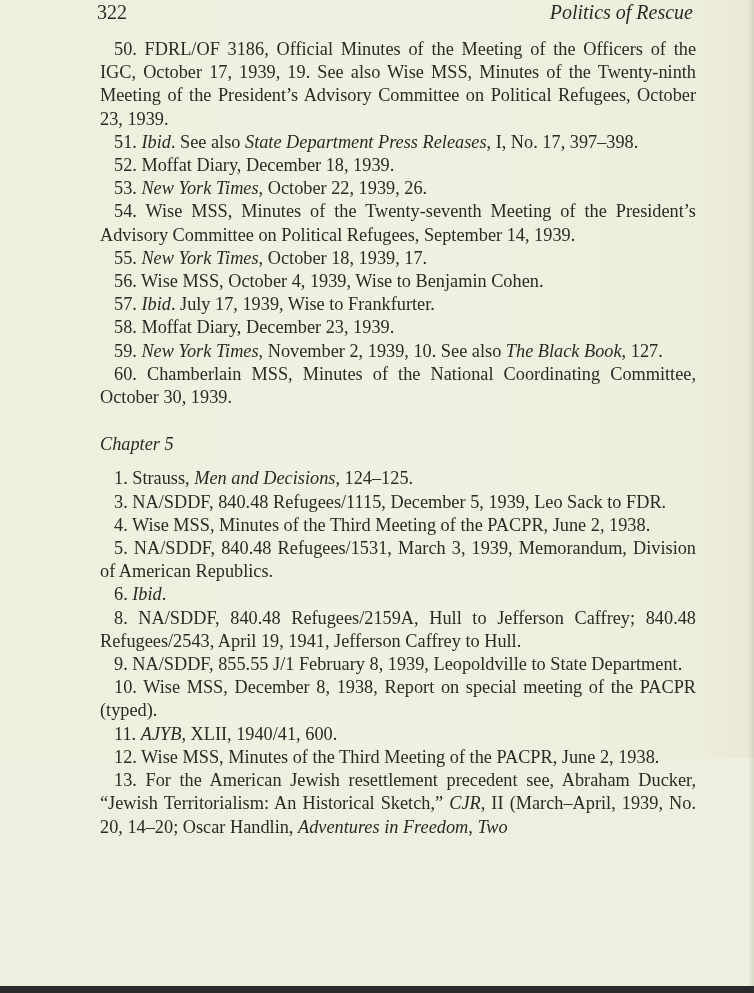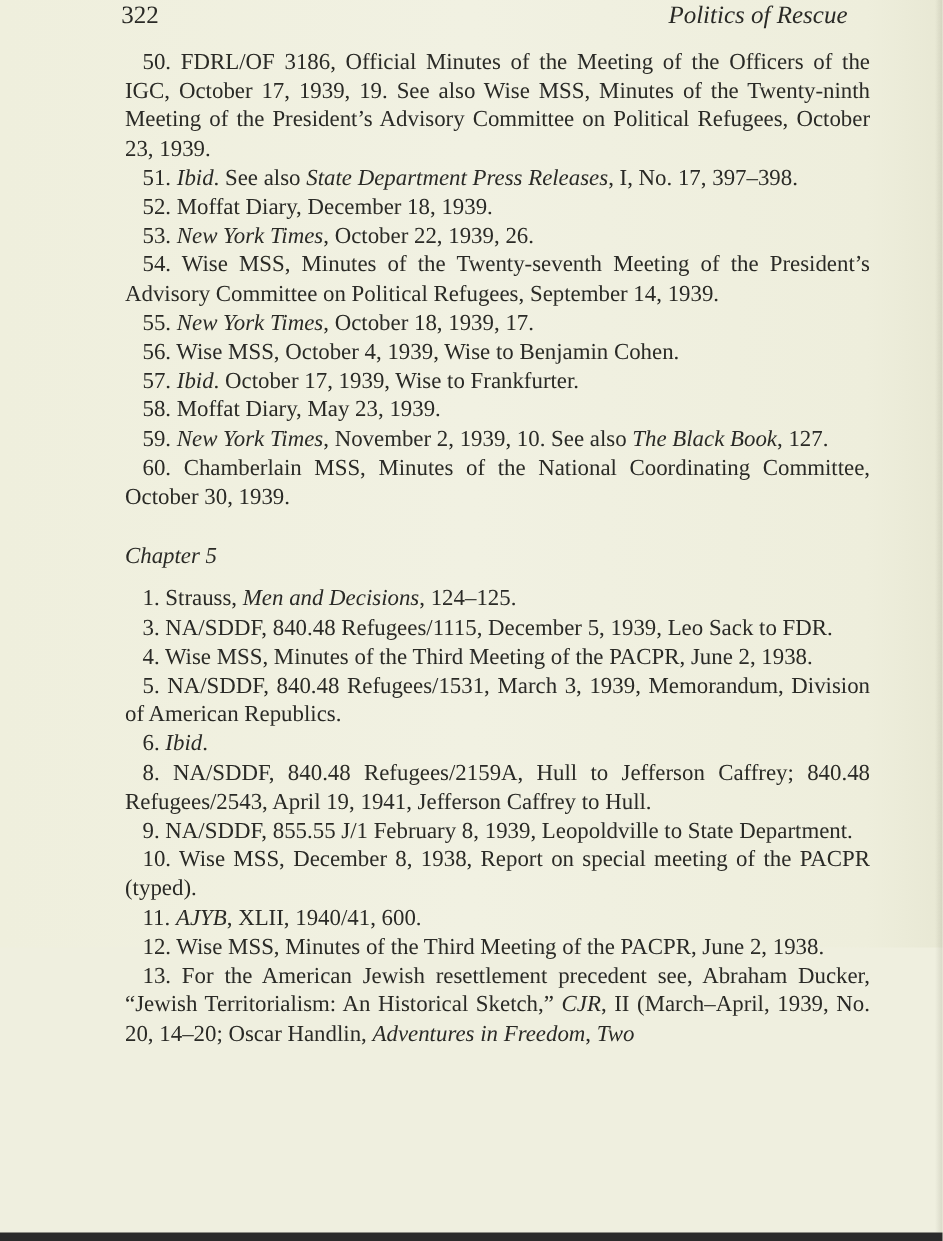--- a/index.html
+++ b/index.html
@@ -20,21 +20,21 @@
     }
     .bottom-bar {
       position: absolute; left: 0; bottom: 0; width: 754px; height: 7px;
       background: #2b2b2b;
     }
     .running-head {
       position: absolute; left: 97px; right: 60px; top: 0; height: 24px;
       font-size: 20px; line-height: 24px;
     }
     .page-number { position: absolute; left: 0; top: 0; }
-    .running-title { position: absolute; right: 16px; top: 0; font-style: italic; }
+    .running-title { position: absolute; right: 1px; top: 0; font-style: italic; }
     .content {
       position: absolute; left: 100px; top: 38px; width: 596px;
       font-size: 18.3px; line-height: 23.2px;
     }
     .note {
       text-indent: 14px; text-align: justify; margin: 0;
     }
     .note span { }
     .note .it { font-style: italic; }
     .chapter-heading {
@@ -52,22 +52,22 @@
 
   <div class="content">
     <div id="notes-before">
         <p class="note"><span>50. FDRL/OF 3186, Official Minutes of the Meeting of the Officers of the IGC, October 17, 1939, 19. See also Wise MSS, Minutes of the Twenty-ninth Meeting of the President’s Advisory Committee on Political Refugees, October 23, 1939.</span></p>
         <p class="note"><span>51. </span><span class="it">Ibid</span><span>. See also </span><span class="it">State Department Press Releases</span><span>, I, No. 17, 397–398.</span></p>
         <p class="note"><span>52. Moffat Diary, December 18, 1939.</span></p>
         <p class="note"><span>53. </span><span class="it">New York Times</span><span>, October 22, 1939, 26.</span></p>
         <p class="note"><span>54. Wise MSS, Minutes of the Twenty-seventh Meeting of the President’s Advisory Committee on Political Refugees, September 14, 1939.</span></p>
         <p class="note"><span>55. </span><span class="it">New York Times</span><span>, October 18, 1939, 17.</span></p>
         <p class="note"><span>56. Wise MSS, October 4, 1939, Wise to Benjamin Cohen.</span></p>
-        <p class="note"><span>57. </span><span class="it">Ibid</span><span>. October 17, 1939, Wise to Frankfurter.</span></p>
-        <p class="note"><span>58. Moffat Diary, May 23, 1939.</span></p>
+        <p class="note"><span>57. </span><span class="it">Ibid</span><span>. July 17, 1939, Wise to Frankfurter.</span></p>
+        <p class="note"><span>58. Moffat Diary, December 23, 1939.</span></p>
         <p class="note"><span>59. </span><span class="it">New York Times</span><span>, November 2, 1939, 10. See also </span><span class="it">The Black Book</span><span>, 127.</span></p>
         <p class="note"><span>60. Chamberlain MSS, Minutes of the National Coordinating Committee, October 30, 1939.</span></p>
       </div>
     <div class="chapter-heading">Chapter 5</div>
     <div id="notes-after">
         <p class="note"><span>1. Strauss, </span><span class="it">Men and Decisions</span><span>, 124–125.</span></p>
         <p class="note"><span>3. NA/SDDF, 840.48 Refugees/1115, December 5, 1939, Leo Sack to FDR.</span></p>
         <p class="note"><span>4. Wise MSS, Minutes of the Third Meeting of the PACPR, June 2, 1938.</span></p>
         <p class="note"><span>5. NA/SDDF, 840.48 Refugees/1531, March 3, 1939, Memorandum, Division of American Republics.</span></p>
         <p class="note"><span>6. </span><span class="it">Ibid</span><span>.</span></p>

